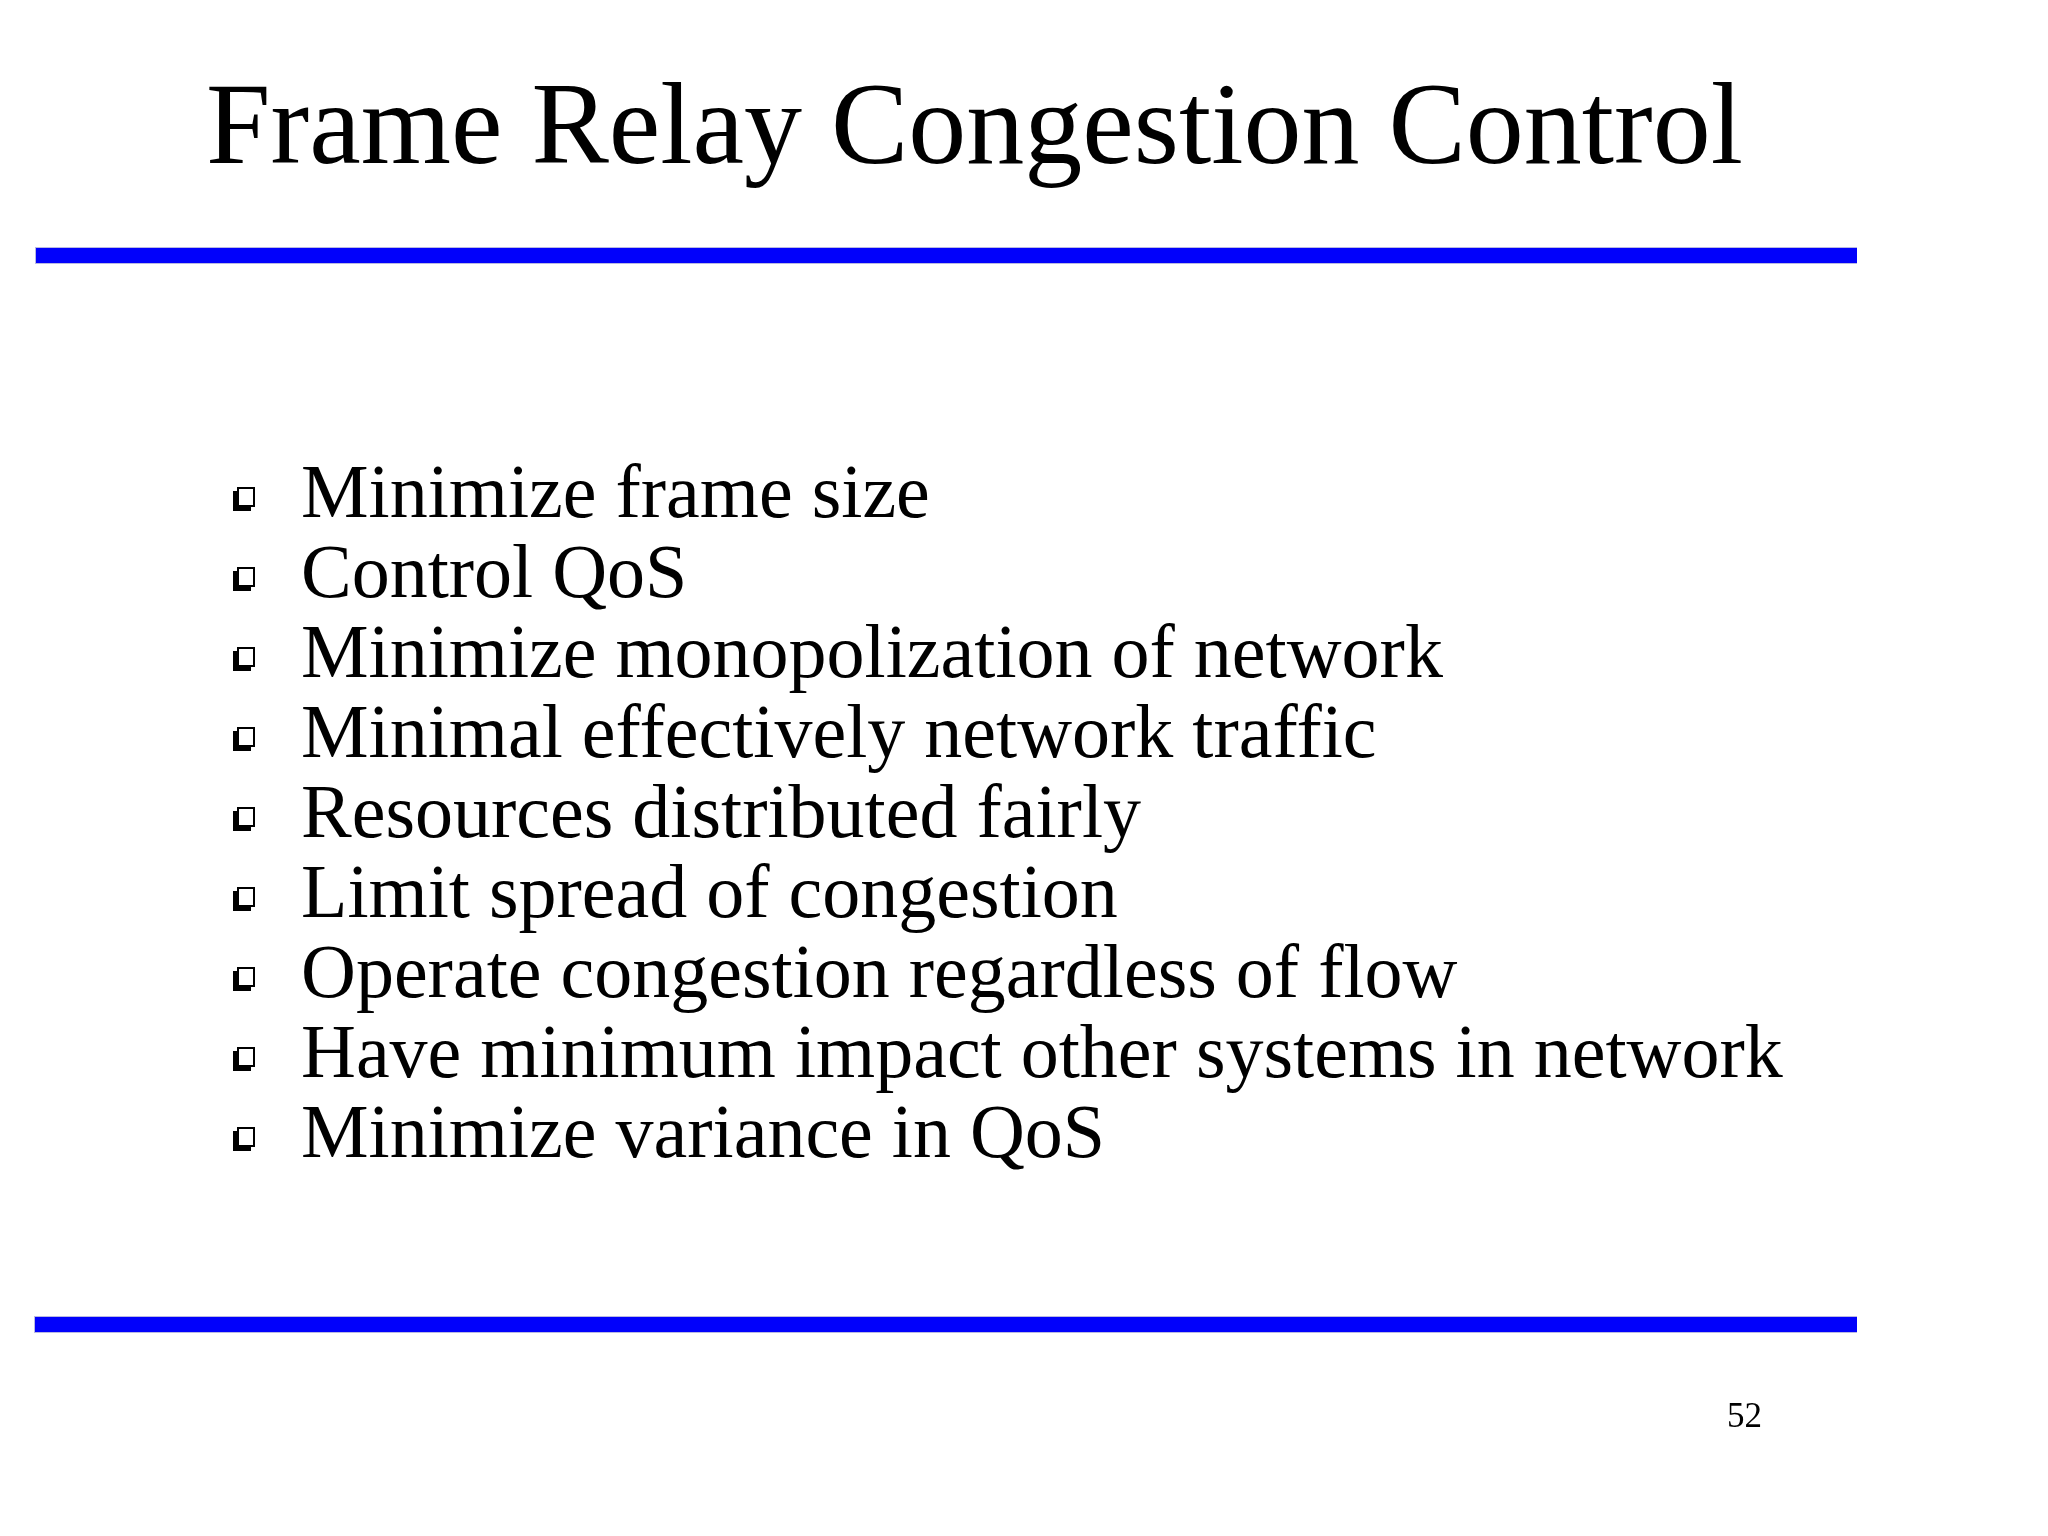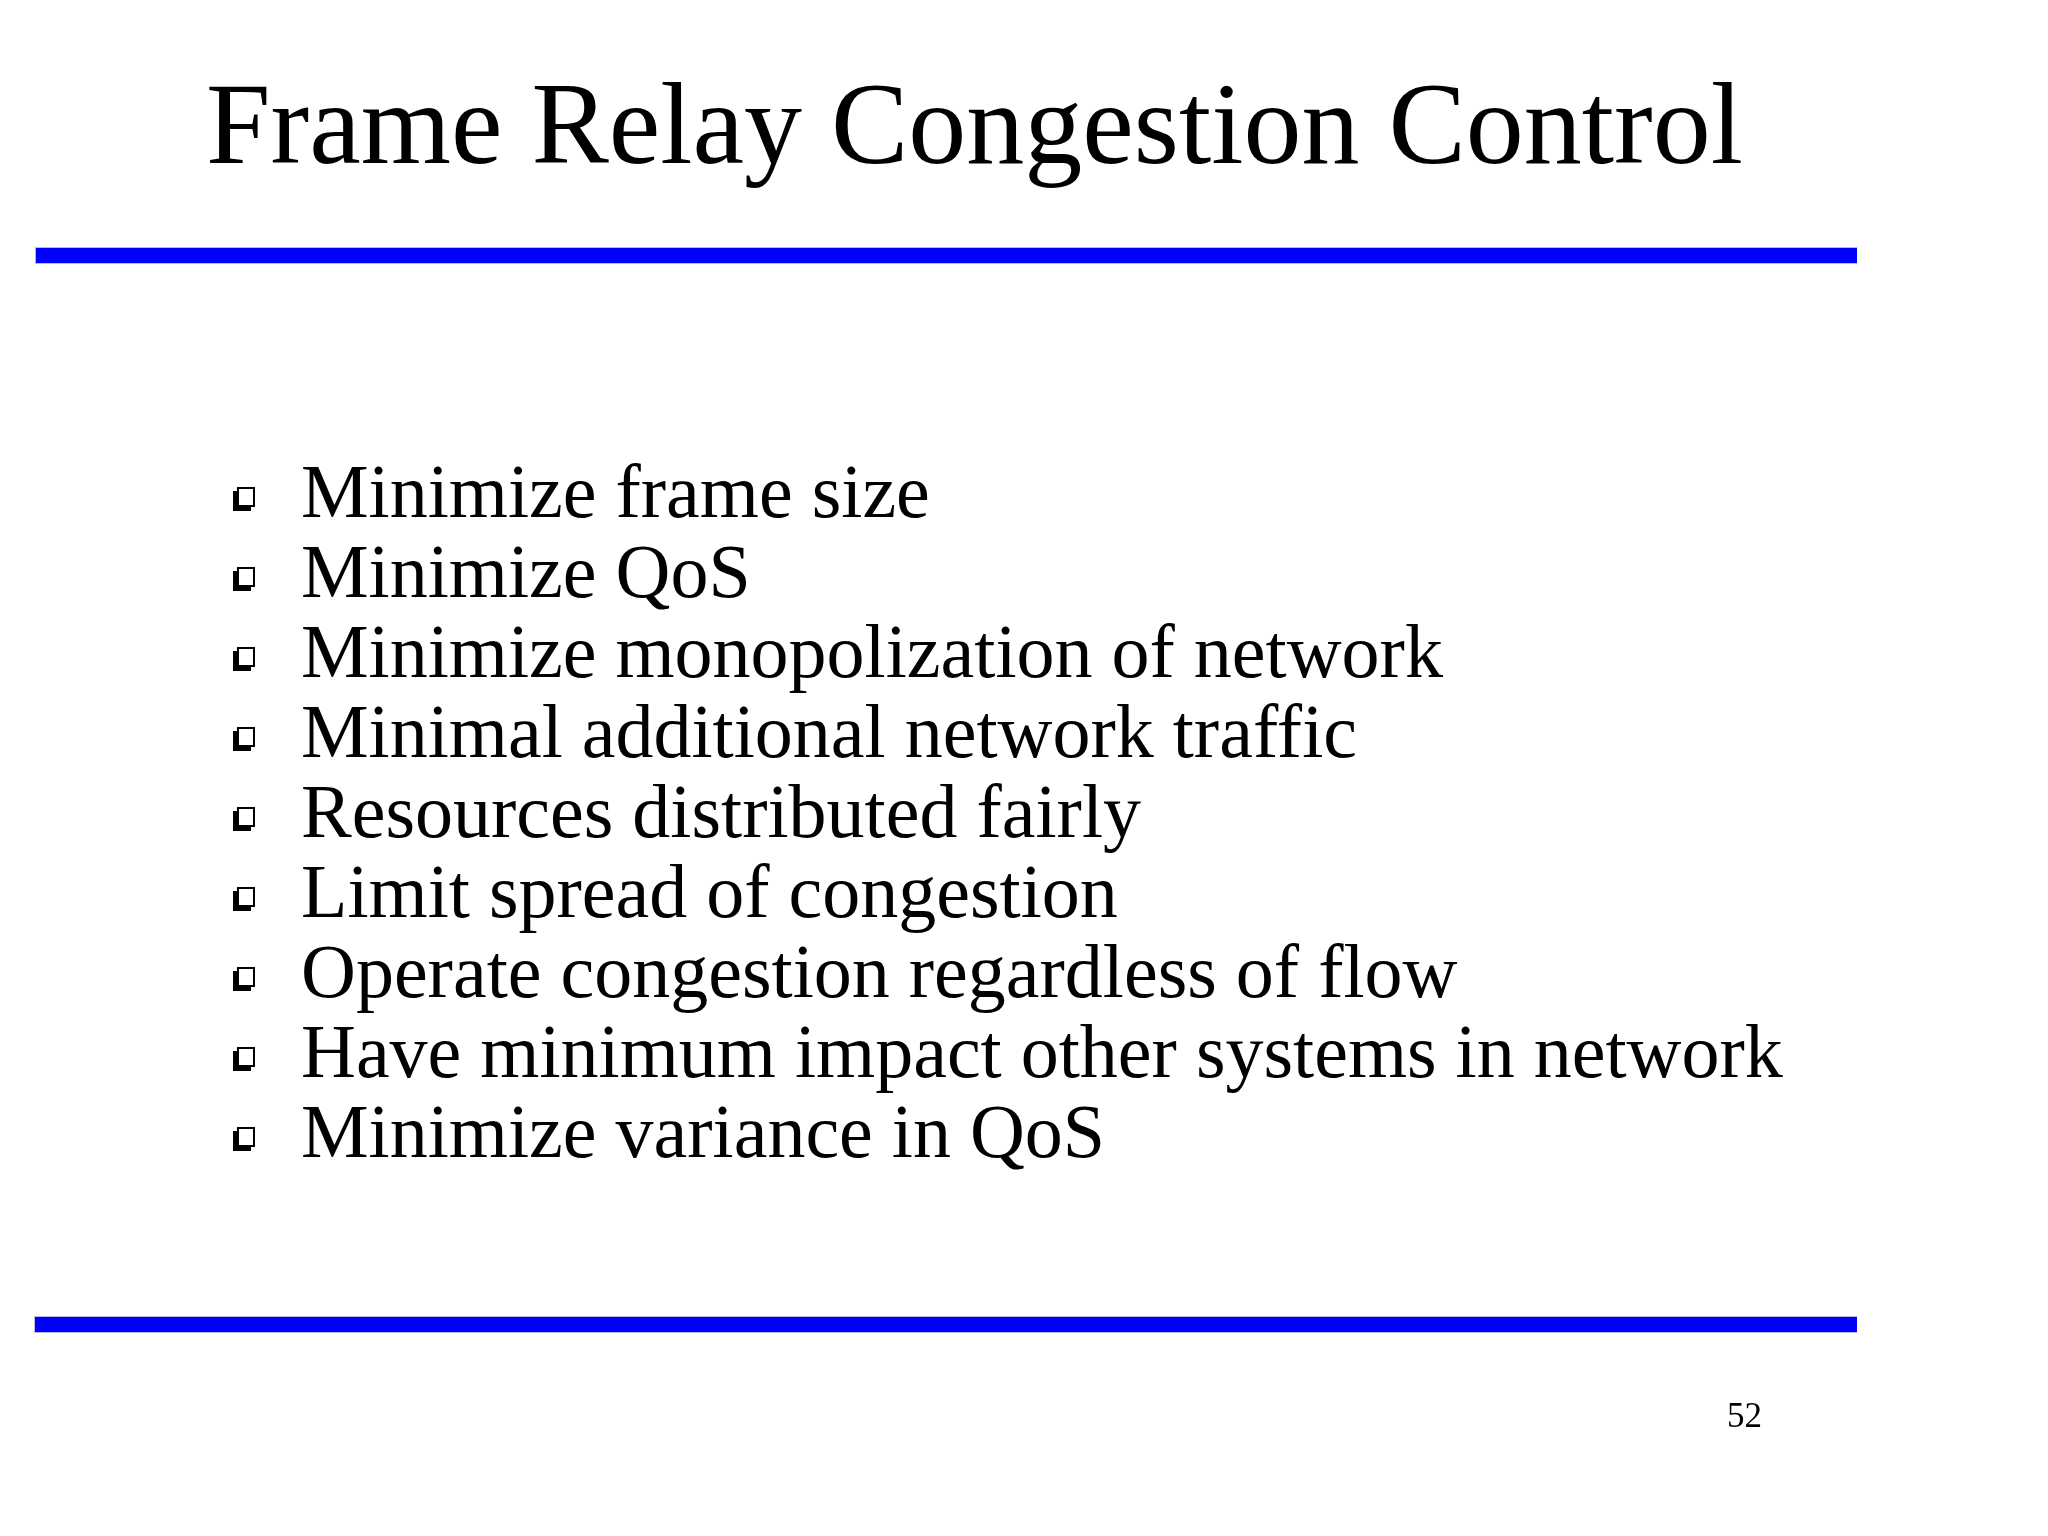--- a/index.html
+++ b/index.html
@@ -83,29 +83,29 @@
 <div class="slide">
   <h1 class="title">Frame Relay Congestion Control</h1>
   <div class="rule top-rule" style="background: rgb(1, 1, 251);"></div>
   <ul class="bullets">
       <li>
         <span class="bullet-square"></span>
         <span>Minimize frame size</span>
       </li>
       <li>
         <span class="bullet-square"></span>
-        <span>Minimize QoS</span>
+        <span>Control QoS</span>
       </li>
       <li>
         <span class="bullet-square"></span>
         <span>Minimize monopolization of network</span>
       </li>
       <li>
         <span class="bullet-square"></span>
-        <span>Minimal additional network traffic</span>
+        <span>Minimal effectively network traffic</span>
       </li>
       <li>
         <span class="bullet-square"></span>
         <span>Resources distributed fairly</span>
       </li>
       <li>
         <span class="bullet-square"></span>
         <span>Limit spread of congestion</span>
       </li>
       <li>

